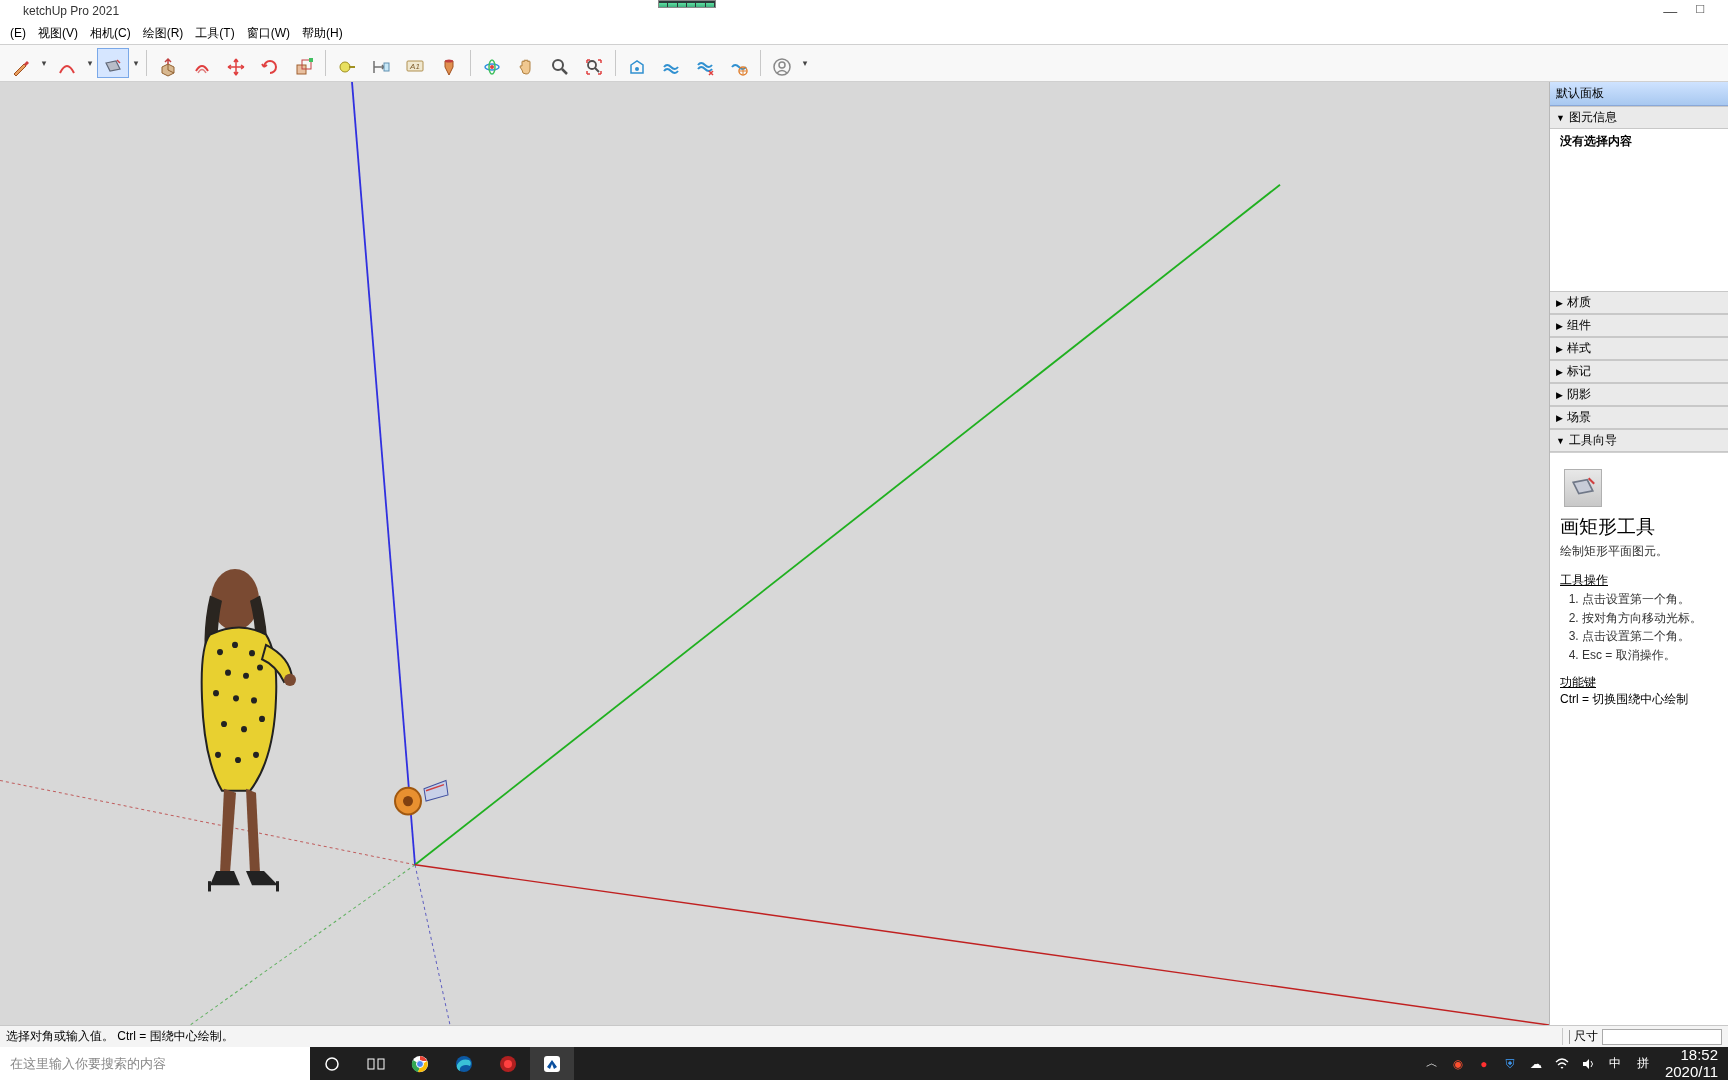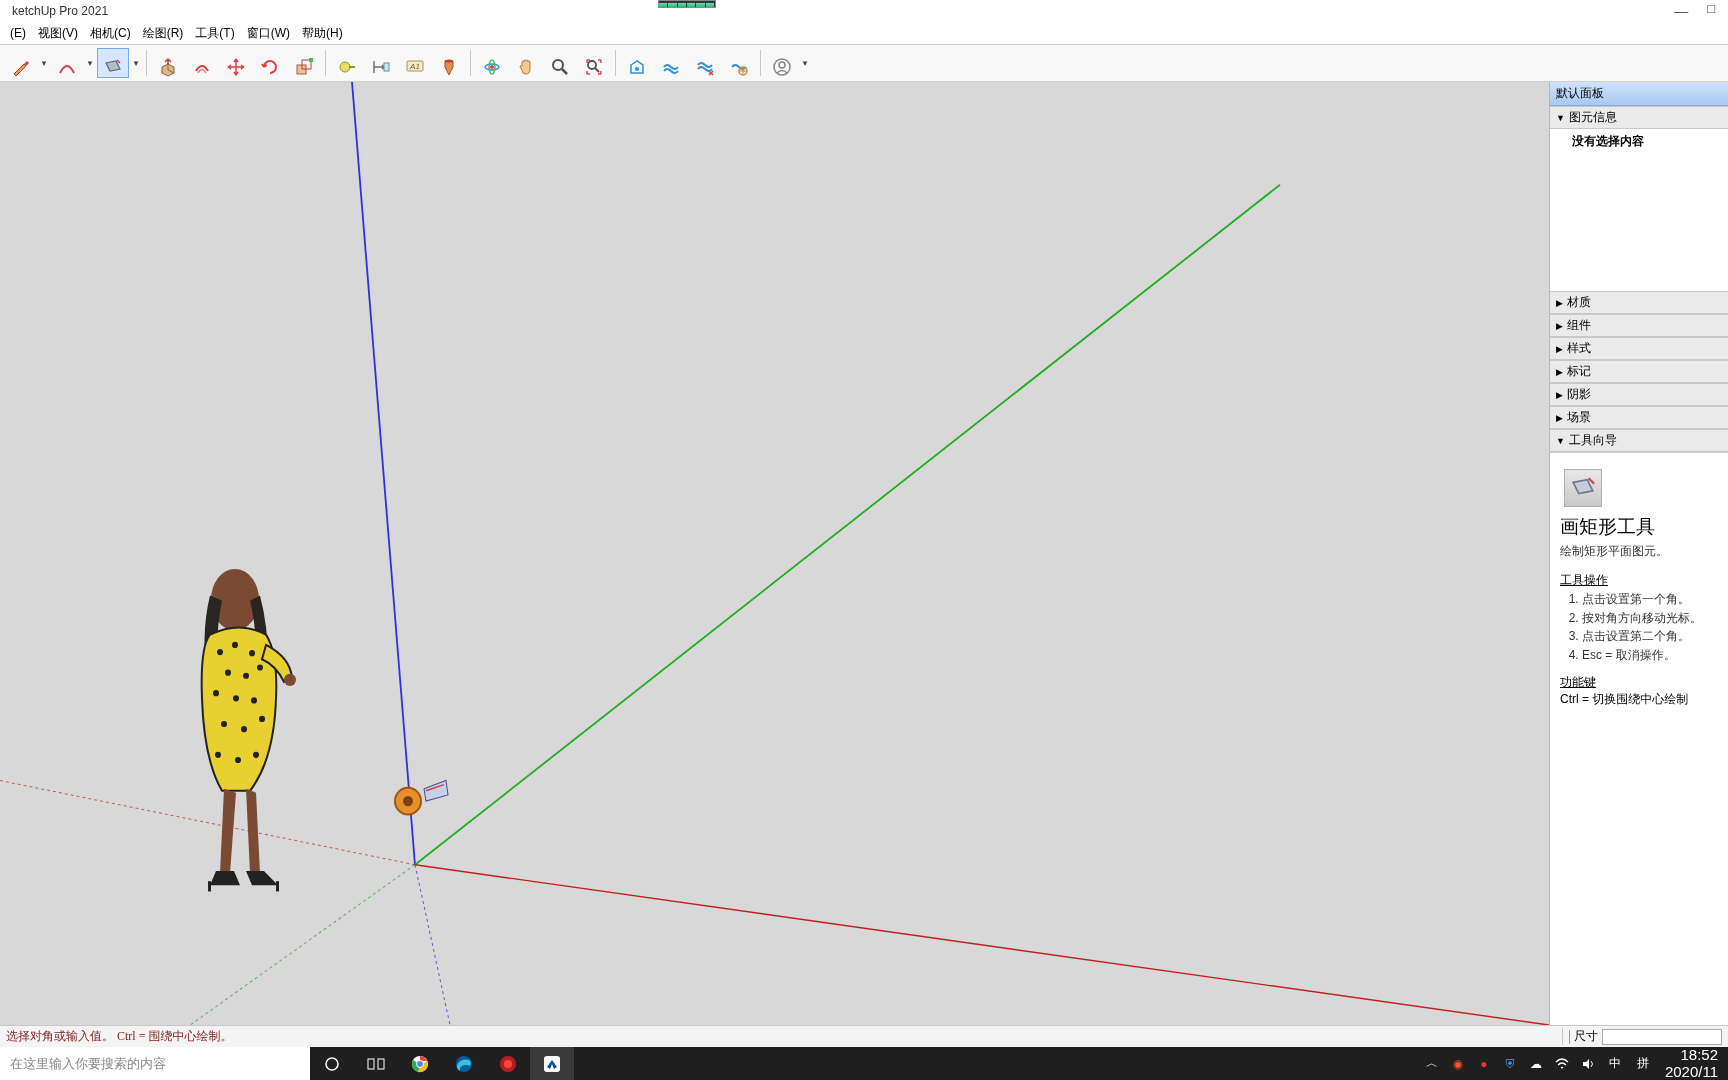--- a/index.html
+++ b/index.html
@@ -1,19 +1,19 @@
 <!DOCTYPE html>
 <html><head>
 <meta charset="utf-8">
 <style>
 * { margin: 0; padding: 0; box-sizing: border-box; font-family: "Microsoft YaHei", "Segoe UI", sans-serif; }
 html, body { width: 1728px; height: 1080px; overflow: hidden; background: #fff; }
 
 
-.titlebar { height: 22px; display: flex; align-items: center; padding: 0 12px; font-size: 12px; color: #333; }
+.titlebar { height: 22px; display: flex; align-items: center; padding: 0 23px; font-size: 12px; color: #333; }
 .titlebar .spacer { flex: 1; }
 .titlebar .winbtns { display: flex; gap: 18px; font-size: 14px; color: #555; }
 .titlebar .perf { position: absolute; left: 658px; top: 0; width: 58px; height: 8px; background: #2a3a3a; border: 1px solid #888; }
 .titlebar .perf .bars { display:flex; height:100%;}
 .titlebar .perf .bars span{flex:1;background:linear-gradient(#5fe0a0,#3fb080);margin-right:1px;height:60%;align-self:flex-end;}
 
 
 .menubar { height: 22px; display: flex; align-items: center; padding: 0 4px; font-size: 12px; }
 .menubar .item { padding: 2px 6px; cursor: default; }
 
@@ -42,21 +42,21 @@
 .side .instructor { background:#fff; padding:8px 10px; font-size:12px; line-height:1.45; border-top:1px solid #d0d0d0;}
 .side .instructor .bigicon { width:38px; height:38px; background:linear-gradient(#e8e8e8,#c8c8c8); border:1px solid #b0b0b0; margin: 8px 0 6px 4px; display:flex;align-items:center;justify-content:center;}
 .side .instructor h3 { font-family: SimSun, serif; font-size:19px; font-weight:normal; margin:4px 0 2px; }
 .side .instructor .sub { font-size:12px; color:#333; margin-bottom:12px;}
 .side .instructor .optitle { font-size:12px; font-weight:normal; margin-top:6px;text-decoration:underline;}
 .side .instructor ol { padding-left: 22px; margin-top:2px;}
 .side .instructor ol li { font-size:12px; color:#333; margin:1px 0;}
 
 
 .hintbar { height:22px; border-top:1px solid #c8c8c8; display:flex; align-items:center; font-size:12px; background:#f4f4f4;}
-.hintbar .hint { flex:1; padding:0 6px; color:#7f1d1d;font-family:Liberation Serif, serif;}
+.hintbar .hint { flex:1; padding:0 6px; color:#000000;}
 .hintbar .measure { display:flex; align-items:center; gap:4px; padding:0 6px; border-left:1px solid #c8c8c8;}
 .hintbar .measure input { width:120px; height:16px; font-size:12px; border:1px solid #aaa; padding:0 2px;}
 
 
 .taskbar { height:33px; background:#1f1f1f; display:flex; align-items:center; color:#fff; font-size:12px; position:relative;}
 .taskbar .search { flex:0 0 310px; height:100%; background:#fff; color:#888; display:flex; align-items:center; padding:0 10px; font-size:13px;}
 .taskbar .tbicons { display:flex; align-items:center; height:100%;}
 .taskbar .tbicons .tb { width:44px; height:100%; display:flex; align-items:center; justify-content:center; }
 .taskbar .tbicons .tb.active { background:#3a3a3a;}
 .taskbar .tray { margin-left:auto; display:flex; align-items:center; height:100%; gap:8px; padding:0 6px;}
@@ -303,21 +303,21 @@
   </div>
 
   <div class="side">
     <div class="dock-title">默认面板</div>
 
     <div class="section-head">
       <span class="tri">▼</span>
       <span>图元信息</span>
     </div>
     <div class="einfo-body">
-      <div style="padding:4px 22px;font-weight:bold;">没有选择内容</div>
+      <div style="padding:4px 10px;font-weight:bold;">没有选择内容</div>
     </div>
 
     <div class="section-head">
         <span class="tri">▶</span>
         <span>材质</span>
       </div>
     <div class="section-head">
         <span class="tri">▶</span>
         <span>组件</span>
       </div>

